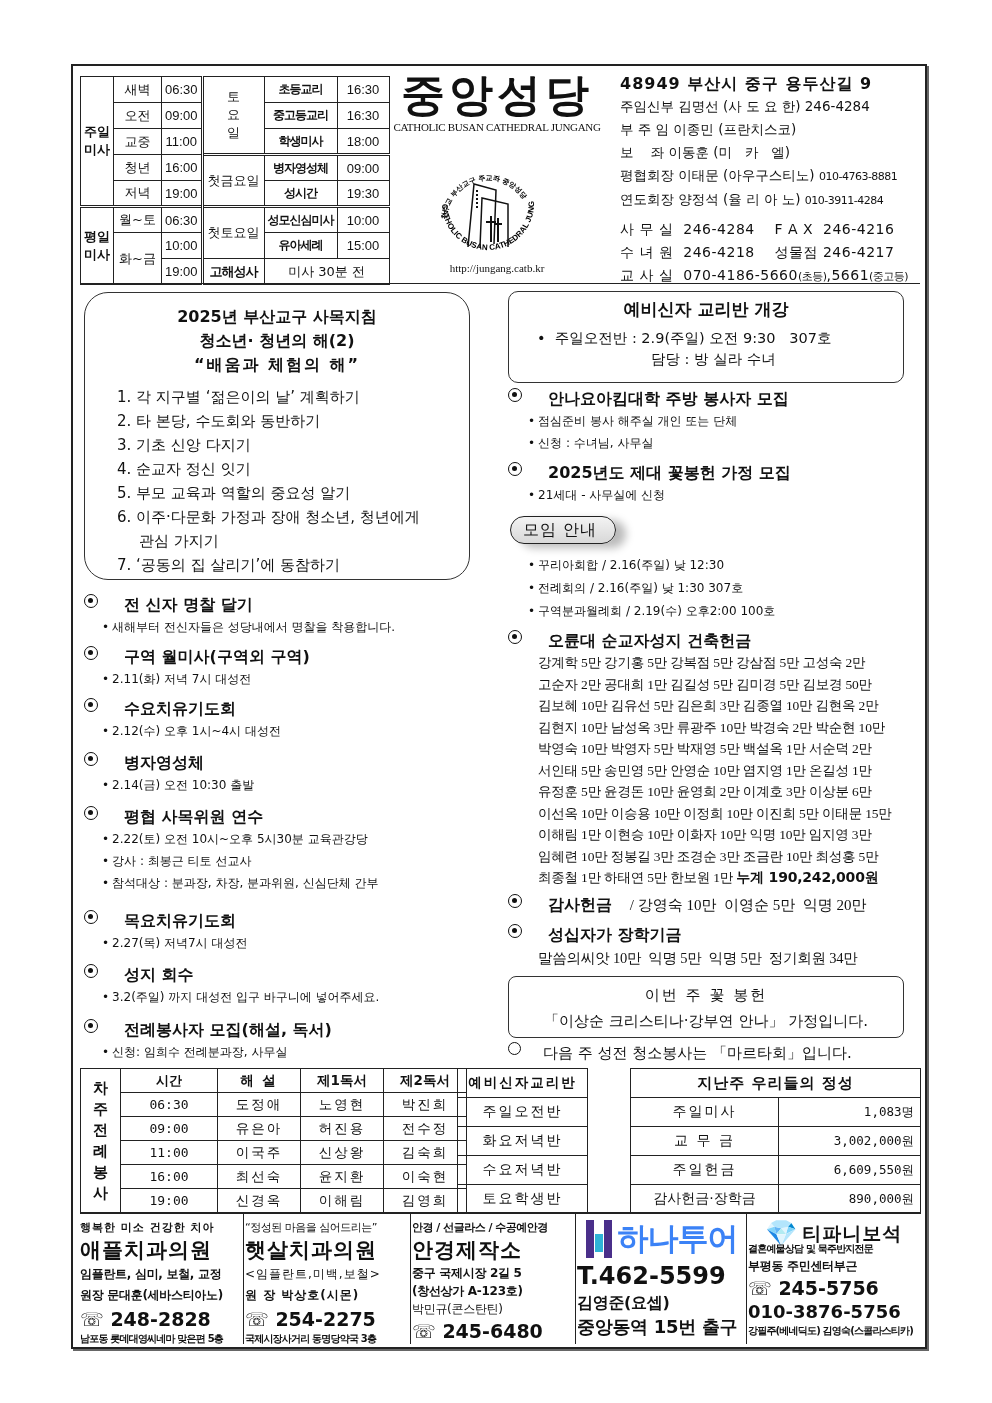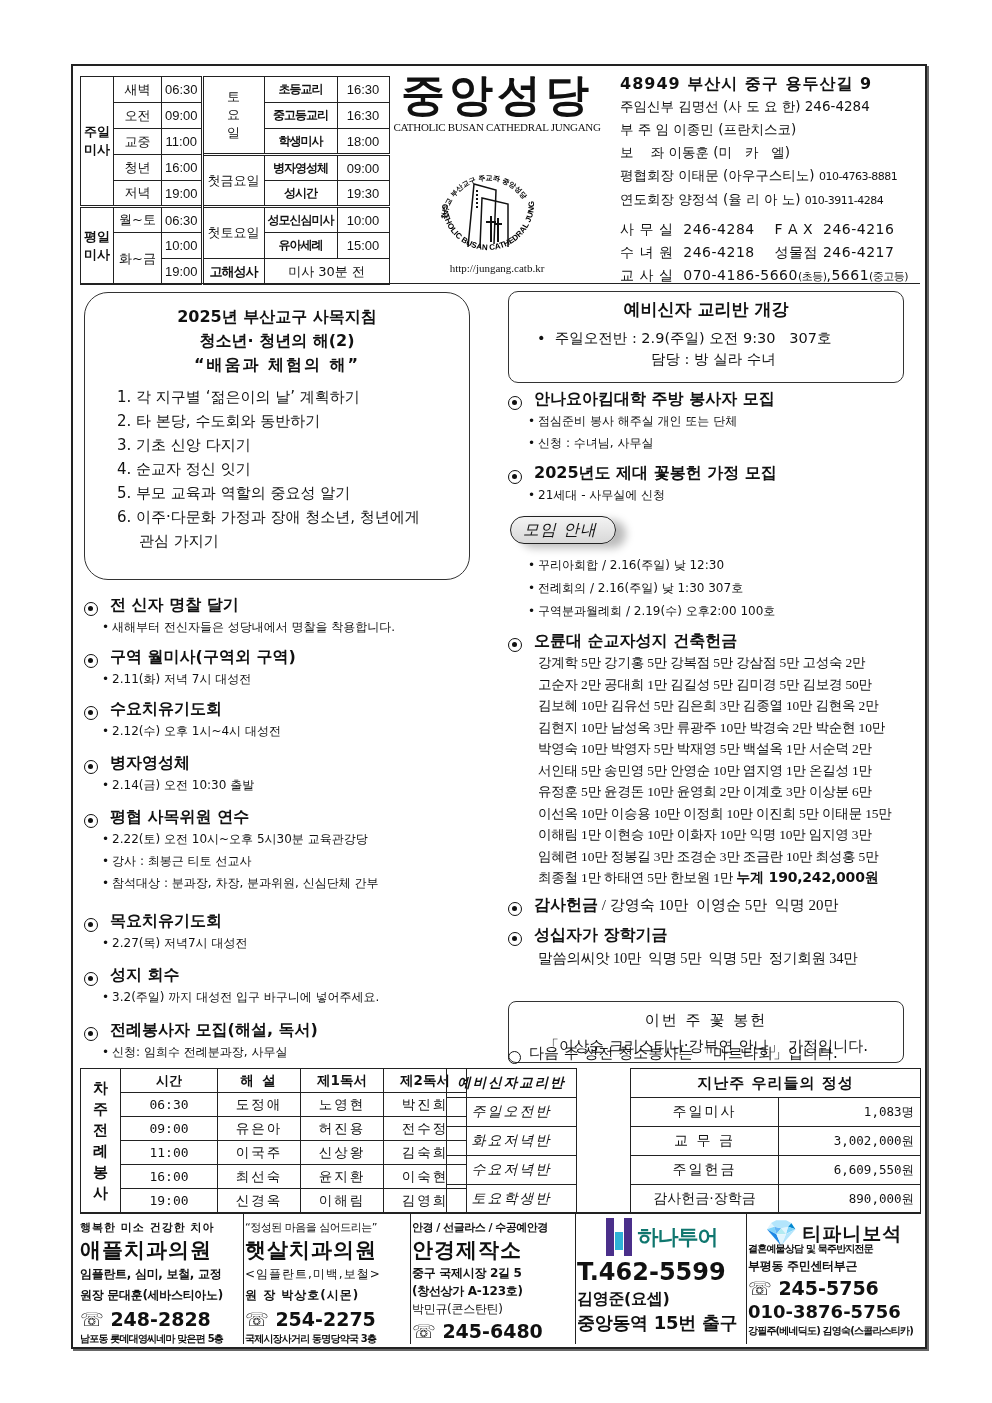--- a/index.html
+++ b/index.html
@@ -33,49 +33,49 @@
   .hdr-rule { position: absolute; left: 80px; top: 283px; width: 840px; border-top: 1px solid #222; }
 
   
   .pastoral { position: absolute; left: 84px; top: 292px; width: 386px; height: 288px; border: 1.5px solid #333; border-radius: 24px; }
   .pastoral .h { text-align: center; font-weight: bold; font-size: 16px; line-height: 24px; }
   .pastoral .h.first { margin-top: 12px; }
   .pastoral ol { list-style: none; margin: 8px 0 0 32px; font-size: 15px; line-height: 24px; }
   .pastoral li .cont { display: block; padding-left: 22px; }
 
   .sec { position: absolute; left: 84px; width: 410px; }
-  .sec-title { font-weight: bold; font-size: 16px; line-height: 22px; display: flex; align-items: flex-end; }
+  .sec-title { font-weight: bold; font-size: 16px; line-height: 22px; display: flex; align-items: flex-start; gap: 14px; }
   .bullet-ico { display: inline-block; width: 14px; height: 14px; border: 1.5px solid #111; border-radius: 50%; position: relative; margin-right: 12px; flex: none; }
   .bullet-ico::after { content: ""; position: absolute; left: 3px; top: 3px; width: 5px; height: 5px; border-radius: 50%; background: #111; }
   .hollow-ico { display: inline-block; width: 13px; height: 13px; border: 1.5px solid #111; border-radius: 50%; margin-right: 8px; flex: none; }
   .item { font-size: 12px; line-height: 22px; padding-left: 18px; }
   .item::before { content: "•"; margin-right: 3px; }
 
   
   .catech { position: absolute; left: 508px; top: 291px; width: 396px; height: 92px; border: 1.5px solid #333; border-radius: 10px; }
   .catech .h { text-align: center; font-weight: bold; font-size: 17px; margin-top: 6px; }
   .catech .l1 { font-size: 14.5px; margin: 8px 0 0 28px; }
   .catech .l2 { font-size: 14.5px; margin: 2px 0 0 142px; }
 
-  .pill { position: absolute; left: 510px; top: 516px; width: 106px; height: 28px; border: 1.5px solid #222; border-radius: 14px; background: linear-gradient(#f3f3f3, #d8d8d8); font-size: 16px; line-height: 26px; padding-left: 12px; letter-spacing: 1px; box-shadow: 10px 4px 8px #bbb; font-style: italic; }
+  .pill { position: absolute; left: 510px; top: 516px; width: 106px; height: 28px; border: 1.5px solid #222; border-radius: 14px; background: linear-gradient(#f3f3f3, #d8d8d8); font-size: 16px; line-height: 26px; padding-left: 12px; letter-spacing: 1px; box-shadow: 10px 4px 8px #bbb; }
 
   .donors { font-size: 13.5px; line-height: 21.5px; padding-left: 30px; font-family: "Liberation Serif", "DejaVu Serif", serif; letter-spacing: -0.2px; white-space: nowrap; }
   .donors b { font-family: "DejaVu Sans", sans-serif; font-size: 14px; }
 
-  .flower { position: absolute; left: 508px; top: 976px; width: 396px; height: 62px; border: 1.5px solid #333; border-radius: 8px; text-align: center; font-size: 15px; line-height: 26px; padding-top: 5px; margin-top: 25px; }
+  .flower { position: absolute; left: 508px; top: 976px; width: 396px; height: 62px; border: 1.5px solid #333; border-radius: 8px; text-align: center; font-size: 15px; line-height: 26px; padding-top: 5px; }
 
   
   .t-lit { position: absolute; left: 80px; top: 1068px; border-collapse: collapse; font-size: 13.5px; }
   .t-lit td, .t-lit th { border: 1px solid #222; height: 24px; text-align: center; }
   .t-lit th { font-weight: bold; font-size: 13.5px; }
   .t-lit .vcol { width: 40px; font-weight: bold; font-size: 15px; line-height: 21px; }
   .t-lit .c-time { width: 97px; font-family: "DejaVu Sans Mono", monospace; font-size: 13px; margin-left: 33px; }
   .t-lit .c-n { width: 83px; letter-spacing: 2px; }
 
-  .t-cat { position: absolute; left: 446px; top: 1068px; border-collapse: collapse; font-size: 14px; font-style: italic; }
+  .t-cat { position: absolute; left: 457px; top: 1068px; border-collapse: collapse; font-size: 14px; }
   .t-cat td, .t-cat th { border: 1px solid #222; height: 29px; text-align: center; width: 130px; letter-spacing: 2px; }
   .t-cat th { font-weight: bold; font-size: 13.5px; }
 
   .t-off { position: absolute; left: 630px; top: 1068px; border-collapse: collapse; font-size: 14px; }
   .t-off td, .t-off th { border: 1px solid #222; height: 29px; }
   .t-off th { font-weight: bold; font-size: 15px; text-align: center; letter-spacing: 1px; }
   .t-off td.k { width: 148px; text-align: center; letter-spacing: 2px; }
   .t-off td.v { width: 142px; text-align: right; padding-right: 6px; font-family: "DejaVu Sans Mono", monospace; font-size: 12.5px; }
 
   .bot-rule { position: absolute; left: 80px; top: 1212px; width: 840px; border-top: 2px solid #222; }
@@ -85,21 +85,21 @@
   .ad .s { font-size: 11px; font-weight: bold; line-height: 16px; letter-spacing: -0.5px; }
   .ad .n { font-size: 21px; font-weight: bold; line-height: 28px; letter-spacing: 1px; }
   .ad .m { font-size: 12px; font-weight: bold; line-height: 21px; letter-spacing: -0.3px; }
   .ad .ph { font-size: 19px; font-weight: bold; line-height: 26px; }
   .ad .foot { font-size: 10px; font-weight: bold; letter-spacing: -0.8px; }
   .hana-logo { display: flex; align-items: center; justify-content: center; gap: 6px; margin-top: 4px; }
   .hana-mark { width: 26px; height: 38px; position: relative; }
   .hana-mark span { position: absolute; top: 0; width: 8px; height: 38px; background: #4a2f8a; }
   .hana-mark .b { left: 0; } .hana-mark .d { left: 18px; }
   .hana-mark .c { left: 9px; top: 14px; width: 8px; height: 18px; background: #2fb3d6; }
-  .hana-text { font-size: 21px; color: #0f766e; font-weight: bold; letter-spacing: -1px; }
+  .hana-text { font-size: 31px; color: #3b82f6; font-weight: bold; letter-spacing: -1px; }
 </style>
 </head>
 <body>
 
 <div class="frame"></div>
 
 <table class="mass">
   <tbody>
       <tr>
     <td class="lbl" rowspan="5" style="white-space:pre">주일
@@ -199,20 +199,21 @@
   <div class="h first">2025년 부산교구 사목지침</div>
   <div class="h">청소년· 청년의 해(2)</div>
   <div class="h" style="letter-spacing:2px">“배움과 체험의 해”</div>
   <ol>
     <li><span>1.</span> <span>각 지구별 ‘젊은이의 날’ 계획하기</span></li>
     <li><span>2.</span> <span>타 본당, 수도회와 동반하기</span></li>
     <li><span>3.</span> <span>기초 신앙 다지기</span></li>
     <li><span>4.</span> <span>순교자 정신 잇기</span></li>
     <li><span>5.</span> <span>부모 교육과 역할의 중요성 알기</span></li>
     <li><span>6.</span> <span>이주·다문화 가정과 장애 청소년, 청년에게</span><span class="cont">관심 가지기</span></li>
+    <li><span>7.</span> <span>‘공동의 집 살리기’에 동참하기</span></li>
   </ol>
 </div>
 
 <div class="sec" style="top:594px">
   <div class="sec-title">
       <span class="bullet-ico"></span>
       <span>전 신자 명찰 달기</span>
     </div>
   <div class="item">새해부터 전신자들은 성당내에서 명찰을 착용합니다.</div>
 </div>

